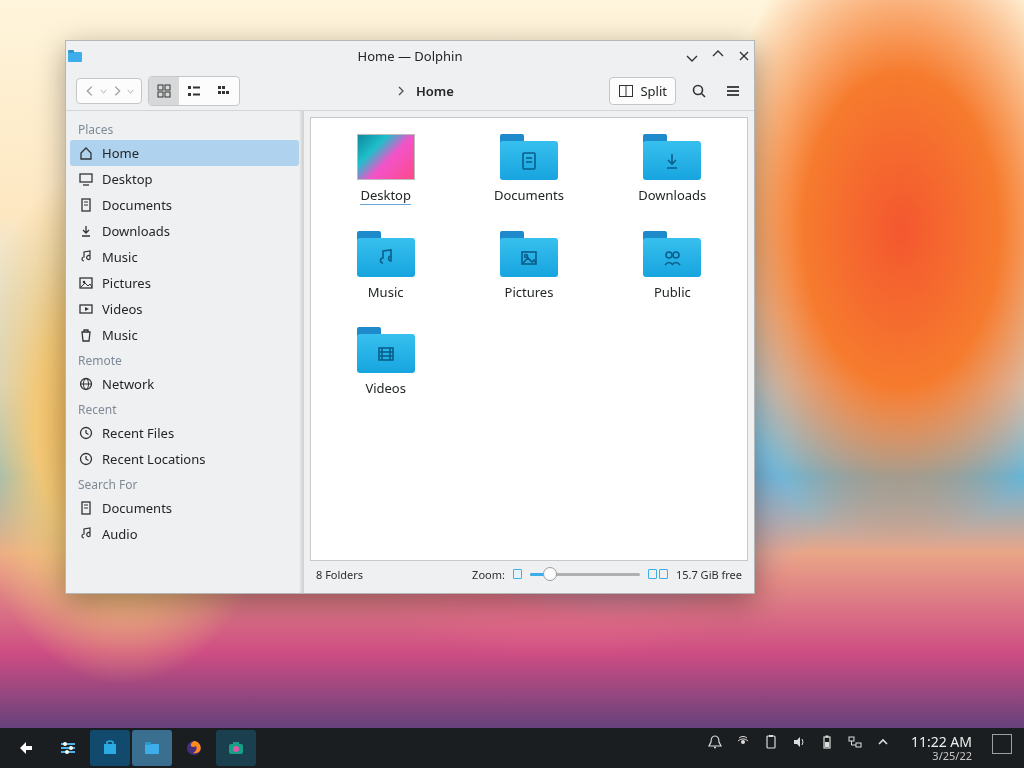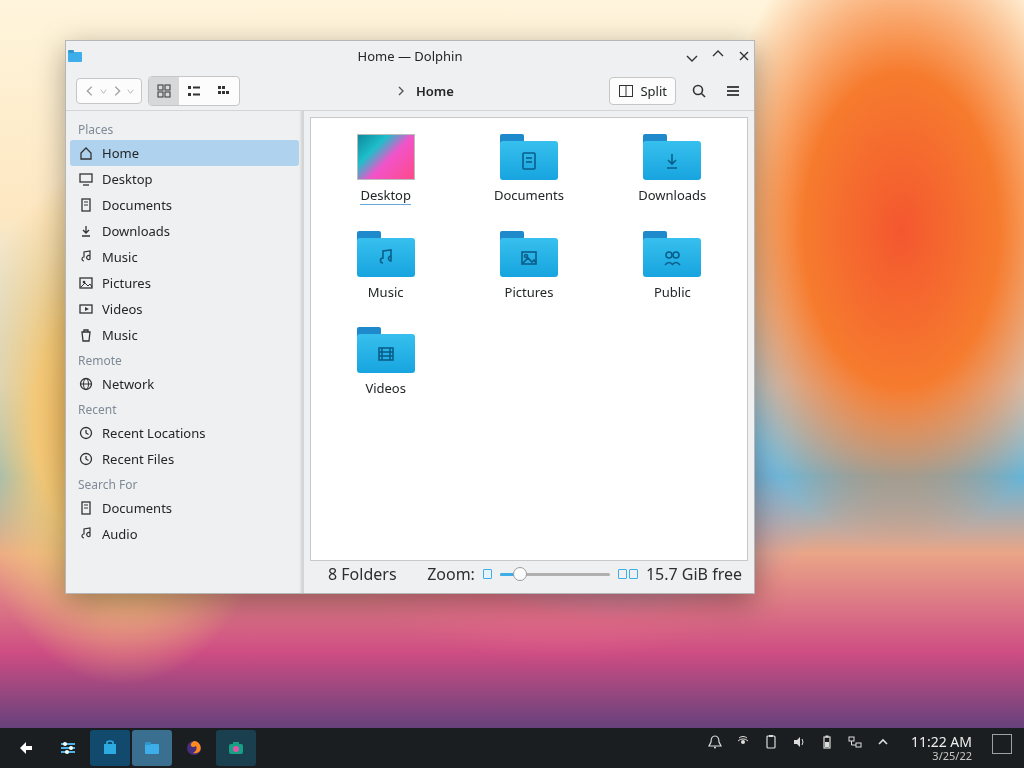--- a/index.html
+++ b/index.html
@@ -71,21 +71,21 @@
   .content { flex:1; display:flex; flex-direction:column; padding:6px; }
   .filepane { flex:1; background:#ffffff; border:1px solid #c9c9c9; overflow:auto; padding:12px 10px; }
   .grid { display:grid; grid-template-columns: repeat(3, 1fr); column-gap:14px; row-gap:18px; }
   .file { display:flex; flex-direction:column; align-items:center; gap:6px; font-size:13px; padding:4px; border-radius:3px; }
   .file.selected .lbl{ border-bottom:1px solid #6aa6d6; }
   .folder-ico { width:58px; height:46px; position:relative; }
   .folder-ico .tab { position:absolute; left:0; top:0; width:24px; height:9px; background:#1f8acb; border-radius:2px 2px 0 0; }
   .folder-ico .body { position:absolute; left:0; top:7px; right:0; bottom:0; background:linear-gradient(#37c0ee,#17a4df); border-radius:3px; display:flex;align-items:center;justify-content:center;}
   .folder-ico .body svg{width:22px;height:22px;stroke:#0a5e8a;fill:none;stroke-width:1.6;}
   .desktop-thumb { width:58px;height:46px;background:linear-gradient(135deg,#0d8a9d 0%,#1fbecb 30%,#f153c9 55%,#ff4a8a 100%);border:1px solid #bcbcbc; }
-  .statusbar { height:26px; display:flex; align-items:center; padding:0 6px; font-size:16px; color:#2b2f31; gap:14px;margin-left:12px; }
+  .statusbar { height:26px; display:flex; align-items:center; padding:0 6px; font-size:11px; color:#2b2f31; gap:14px; }
   .statusbar .zoom { margin-left:auto; display:flex; align-items:center; gap:8px; }
   .slider { width:110px; height:14px; position:relative; }
   .slider .track{position:absolute;left:0;right:0;top:6px;height:3px;background:#b0b0b0;border-radius:2px;}
   .slider .track .fill{position:absolute;left:0;width:16%;top:0;bottom:0;background:#3daee9;border-radius:2px;}
   .slider .thumb{position:absolute;left:12%;top:0;width:14px;height:14px;border-radius:50%;background:#fcfcfc;border:1px solid #9d9d9d;}
   .mini{display:inline-flex;gap:2px;}
   .mini span{width:9px;height:10px;border:1px solid #3daee9;border-radius:1px;}
   .mini.single span:first-child{border-color:#3daee9;background:#e6f5fd;}
   
   .taskbar {
@@ -271,28 +271,28 @@
             <line x1="2.5" y1="8" x2="13.5" y2="8" stroke="#333"></line>
           </svg>
           <span>Network</span>
         </div>
         <div class="side-head">Recent</div>
         <div class="side-item">
           <svg viewBox="0 0 16 16">
             <circle cx="8" cy="8" r="5.5" fill="none" stroke="#333" stroke-width="1.3"></circle>
             <path d="M8 5 L8 8 L10.5 9.5" fill="none" stroke="#333" stroke-width="1.3"></path>
           </svg>
-          <span>Recent Locations</span>
+          <span>Recent Files</span>
         </div>
         <div class="side-item">
           <svg viewBox="0 0 16 16">
             <circle cx="8" cy="8" r="5.5" fill="none" stroke="#333" stroke-width="1.3"></circle>
             <path d="M8 5 L8 8 L10.5 9.5" fill="none" stroke="#333" stroke-width="1.3"></path>
           </svg>
-          <span>Recent Files</span>
+          <span>Recent Locations</span>
         </div>
         <div class="side-head">Search For</div>
         <div class="side-item">
           <svg viewBox="0 0 16 16">
             <rect x="4" y="2" width="8" height="12" fill="none" stroke="#333" stroke-width="1.3"></rect>
             <line x1="6" y1="5" x2="10" y2="5" stroke="#333"></line>
             <line x1="6" y1="8" x2="10" y2="8" stroke="#333"></line>
           </svg>
           <span>Documents</span>
         </div>

